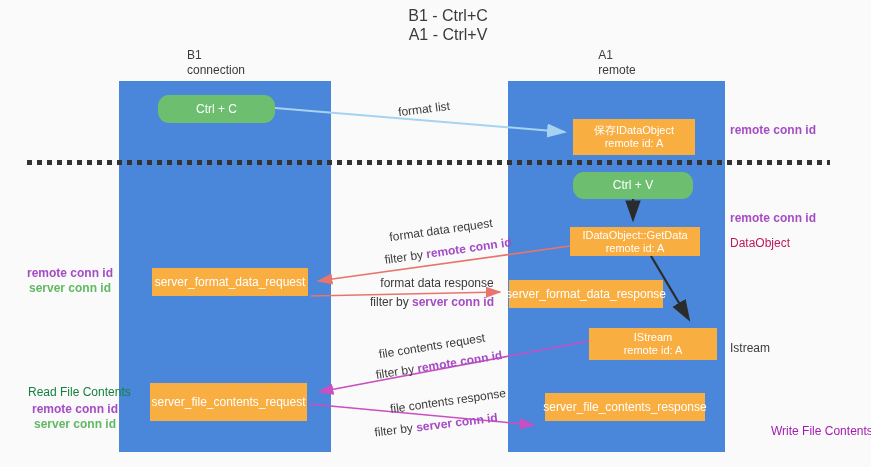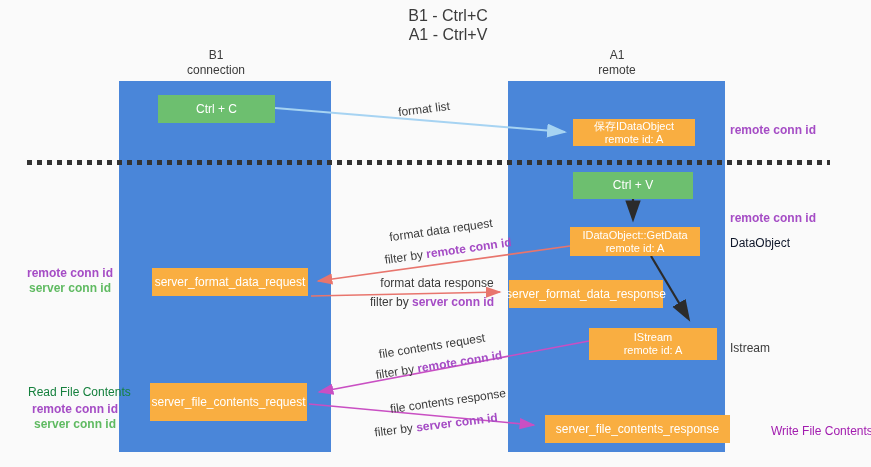--- a/index.html
+++ b/index.html
@@ -4,29 +4,29 @@
 <style>
   html,body{margin:0;padding:0;background:#f7f7f7;}
   #stage{
     position:relative;width:871px;height:467px;overflow:hidden;
     background:#fafafa;
     font-family:"Liberation Sans","DejaVu Sans",sans-serif;
     color:#3b3b3b;
   }
   .title-line{position:absolute;left:448px;transform:translateX(-50%);
     font-size:16px;color:#3b3b3b;white-space:nowrap;}
-  .col-header{position:absolute;transform:translateX(-50%);text-align:center;
+  .col-header{position:absolute;transform:translateX(-50%);text-align:left;
     font-size:12px;line-height:15px;color:#3b3b3b;white-space:nowrap;}
   .column{position:absolute;top:81px;height:371px;background:#4a86d9;}
   .dashline{position:absolute;left:27px;top:160px;width:803px;height:5px;
     background:repeating-linear-gradient(90deg,#333 0 5px,transparent 5px 10px);}
   .box{position:absolute;display:flex;align-items:center;justify-content:center;
     flex-direction:column;color:#fff;font-size:12px;text-align:center;
     white-space:nowrap;line-height:13px;}
-  .box.green{background:#6dbf6f;}
+  .box.green{background:#6dbf6f;border-radius:11px;}
   .box.orange{background:#f9ae41;}
   .box.small{font-size:11px;}
   .lbl{position:absolute;font-size:12px;color:#3b3b3b;white-space:nowrap;
     transform-origin:center;}
   .center{transform:translateX(-50%);text-align:center;}
   .rot7{transform:translateX(-50%) rotate(-7deg);}
   .rot8{transform:translateX(-50%) rotate(-8deg);}
   .rot9{transform:translateX(-50%) rotate(-9deg);}
   .purple{color:#a54cc5;font-weight:bold;}
   .greentxt{color:#5fba61;font-weight:bold;}
@@ -74,21 +74,21 @@
     <line x1="570" y1="246" x2="318" y2="281" stroke-width="1.6" marker-end="url(#m-salmon)" stroke="#e8756d"></line>
     <line x1="311" y1="296" x2="500" y2="292" stroke-width="1.6" marker-end="url(#m-salmon)" stroke="#e8756d"></line>
     <line x1="633" y1="199" x2="633" y2="218" stroke-width="2.2" marker-end="url(#m-black)" stroke="#2b2b2b"></line>
     <line x1="651" y1="256" x2="688" y2="318" stroke-width="2.2" marker-end="url(#m-black)" stroke="#2b2b2b"></line>
     <line x1="589" y1="341" x2="319" y2="392" stroke-width="1.6" marker-end="url(#m-magenta)" stroke="#c94fc3"></line>
     <line x1="309" y1="404" x2="534" y2="425" stroke-width="1.6" marker-end="url(#m-magenta)" stroke="#c94fc3"></line>
   </svg>
 
   <div class="box green" style="left:158px;top:95px;width:117px;height:28px">Ctrl + C</div>
 
-  <div class="box orange small" style="left:573px;top:119px;width:122px;height:27px">
+  <div class="box orange small" style="left:573px;top:119px;width:122px;height:36px">
     <div>保存IDataObject</div>
     <div>remote id: A</div>
   </div>
 
   <div class="box green" style="left:573px;top:172px;width:120px;height:27px">Ctrl + V</div>
 
   <div class="box orange small" style="left:570px;top:227px;width:130px;height:29px">
     <div>IDataObject::GetData</div>
     <div>remote id: A</div>
   </div>
@@ -97,21 +97,21 @@
 
   <div class="box orange" style="left:509px;top:280px;width:154px;height:28px">server_format_data_response</div>
 
   <div class="box orange small" style="left:589px;top:328px;width:128px;height:32px">
     <div>IStream</div>
     <div>remote id: A</div>
   </div>
 
   <div class="box orange" style="left:150px;top:383px;width:157px;height:38px">server_file_contents_request</div>
 
-  <div class="box orange" style="left:545px;top:415px;width:185px;height:28px">server_file_contents_response</div>
+  <div class="box orange" style="left:545px;top:393px;width:160px;height:28px">server_file_contents_response</div>
 
   <div class="lbl rot7" style="left:424px;top:102px">format list</div>
 
   <div class="lbl rot8" style="left:441px;top:223px">format data request</div>
   <div class="lbl rot8" style="left:448px;top:244px">
     <span>filter by </span><span class="purple">remote conn id</span>
   </div>
 
   <div class="lbl center" style="left:437px;top:276px">format data response</div>
   <div class="lbl center" style="left:432px;top:295px">
@@ -130,17 +130,17 @@
 
   <div class="margin-lbl purple" style="left:27px;top:266px">remote conn id</div>
   <div class="margin-lbl greentxt" style="left:29px;top:281px">server conn id</div>
 
   <div class="margin-lbl" style="left:28px;top:385px;color:#15803d">Read File Contents</div>
   <div class="margin-lbl purple" style="left:32px;top:402px">remote conn id</div>
   <div class="margin-lbl greentxt" style="left:34px;top:417px">server conn id</div>
 
   <div class="margin-lbl purple" style="left:730px;top:123px">remote conn id</div>
   <div class="margin-lbl purple" style="left:730px;top:211px">remote conn id</div>
-  <div class="margin-lbl" style="left:730px;top:236px;color:#0f172a">DataObject</div>
+  <div class="margin-lbl" style="left:730px;top:236px;color:#be185d">DataObject</div>
   <div class="margin-lbl" style="left:730px;top:341px;color:#3b3b3b">Istream</div>
   <div class="margin-lbl" style="left:771px;top:424px;color:#a21caf">Write File Contents</div>
 
 </div>
 
 </body></html>

